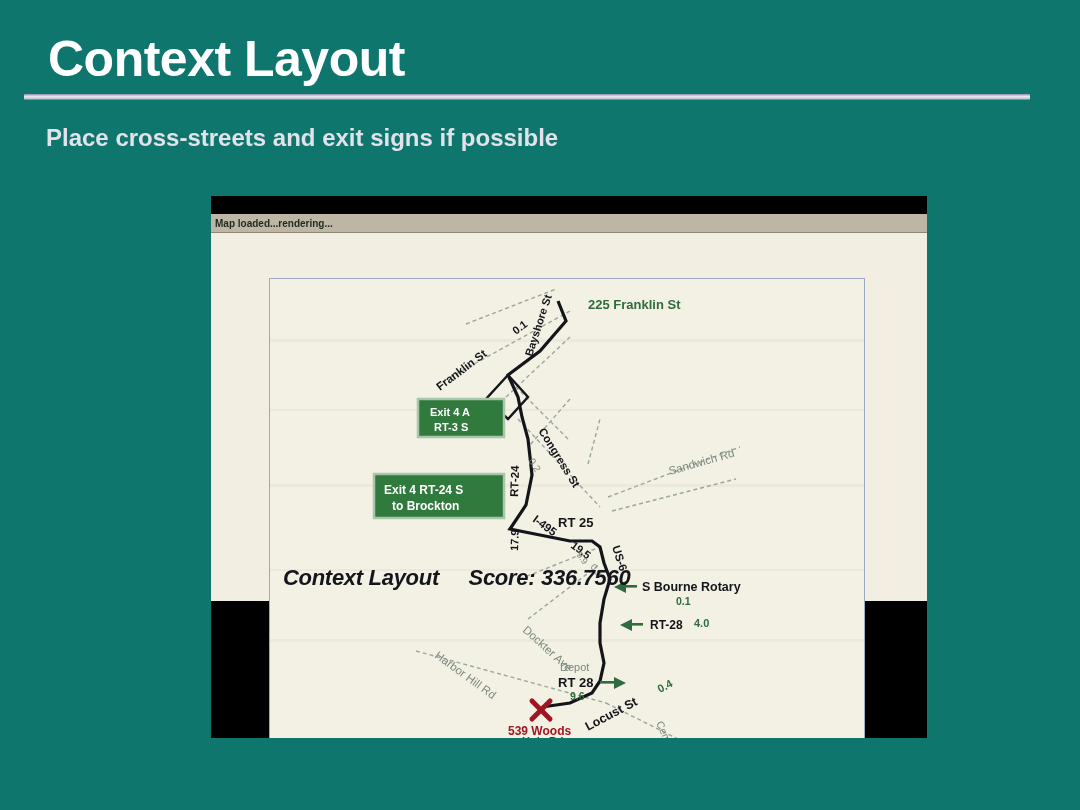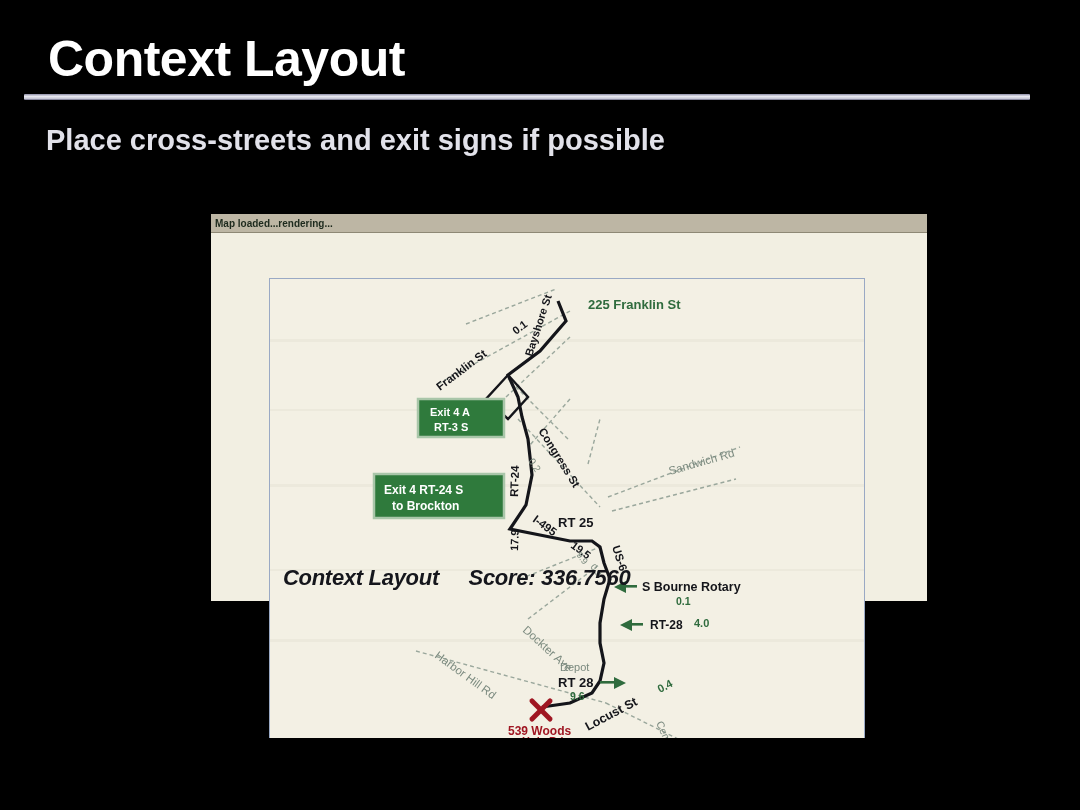--- a/index.html
+++ b/index.html
@@ -12,21 +12,21 @@
     height: 810px;
     overflow: hidden;
     font-family: "Liberation Sans", sans-serif;
     position: relative;
   }
 
   
   .slide {
     position: absolute;
     inset: 0;
-    background: #000000;
+    background: #0f766e;
     padding-left: 48px;
   }
 
   .slide-title {
     position: absolute;
     left: 48px;
     top: 30px;
     font-size: 50px;
     font-weight: bold;
     color: #ffffff;
@@ -41,21 +41,21 @@
     width: 1006px;
     height: 6px;
     background: linear-gradient(to bottom, #8d8da6 0%, #e8e8f0 40%, #c9c9d8 75%, #6a6a85 100%);
     border-radius: 1px;
   }
 
   .slide-subtitle {
     position: absolute;
     left: 46px;
     top: 124px;
-    font-size: 29px;
+    font-size: 24px;
     font-weight: bold;
     color: #e2e2ea;
     white-space: nowrap;
   }
 
   
   .map-window {
     position: absolute;
     left: 183px;
     top: 196px;

